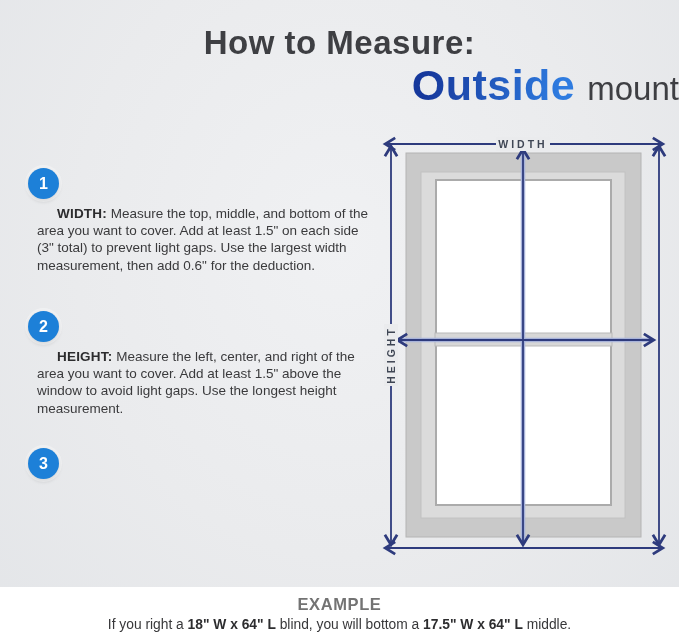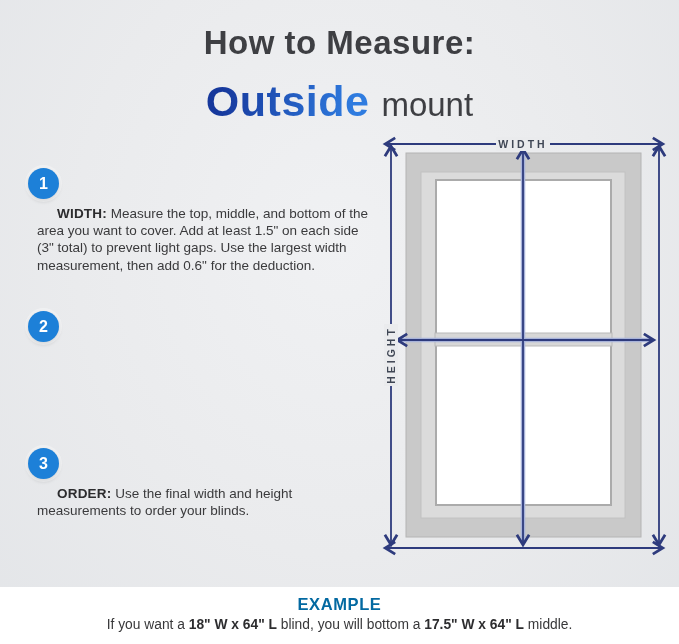--- a/index.html
+++ b/index.html
@@ -6,21 +6,21 @@
   body{
     width:679px;height:644px;position:relative;overflow:hidden;
     font-family:"Liberation Sans","DejaVu Sans",sans-serif;
     background:radial-gradient(ellipse at 50% 38%, #f0f1f3 0%, #eaebed 55%, #e3e5e8 100%);
   }
   .canvas{position:absolute;inset:0;}
 
   
   .title{position:absolute;top:24px;left:0;width:679px;text-align:center;}
   .t1{font-size:33px;font-weight:600;color:#3e3f43;letter-spacing:.5px;line-height:38px;}
-  .t2{line-height:46px;margin-top:16px;}
+  .t2{line-height:46px;margin-top:0;text-align:right;}
   .t2 .hl{
     font-size:43px;font-weight:800;letter-spacing:.5px;
     background:linear-gradient(100deg,#16389c 10%,#2f7ce0 90%);
     -webkit-background-clip:text;background-clip:text;color:transparent;
   }
   .t2 .sfx{font-size:33px;font-weight:500;color:#3e3f43;margin-left:12px;}
 
   
   .step{position:absolute;left:28px;width:345px;}
   .s1{top:168px;} .s2{top:311px;} .s3{top:448px;}
@@ -37,46 +37,46 @@
   .steptext b{color:#2c2c2e;font-weight:700;letter-spacing:.2px;margin-left:20px;}
 
   
   .diagram{position:absolute;left:375px;top:128px;width:300px;height:445px;}
 
   
   .example{
     position:absolute;left:0;bottom:0;width:679px;height:57px;
     background:#ffffff;text-align:center;padding-top:8px;box-sizing:border-box;
   }
-  .ex-head{font-size:16.5px;font-weight:700;color:#0369a1;letter-spacing:.6px;}
+  .ex-head{font-size:16.5px;font-weight:700;color:#737373;letter-spacing:.6px;}
   .ex-line{font-size:13.8px;color:#38383a;margin-top:3px;}
   .ex-line b{font-weight:700;color:#2d2d2f;}
 </style>
 </head>
 <body>
 
 <div class="canvas">
 
   <header class="title">
     <div class="t1">How to Measure:</div>
     <div class="t2"><span class="hl">Outside</span><span class="sfx">mount</span></div>
   </header>
 
   <div class="step s1">
     <div class="stepnum">1</div>
     <p class="steptext"><b>WIDTH:</b> <span>Measure the top, middle, and bottom of the area you want to cover. Add at least 1.5" on each side (3" total) to prevent light gaps. Use the largest width measurement, then add 0.6" for the deduction.</span></p>
   </div>
 
   <div class="step s2">
     <div class="stepnum">2</div>
+    <p class="steptext"><b>HEIGHT:</b> <span>Measure the left, center, and right of the area you want to cover. Add at least 1.5" above the window to avoid light gaps. Use the longest height measurement.</span></p>
   </div>
 
   <div class="step s3">
     <div class="stepnum">3</div>
-    <p class="steptext"><b>ORDER:</b> <span>Use the final width and height measurements to order your blinds.</span></p>
   </div>
 
   <svg class="diagram" viewBox="0 0 300 445" xmlns="http://www.w3.org/2000/svg">
     <defs>
       <marker id="ah" viewBox="0 0 10 10" refX="7.5" refY="5" markerWidth="8.5" markerHeight="8.5" orient="auto-start-reverse">
         <path d="M1.5,1 L8,5 L1.5,9" fill="none" stroke="#2e3b7d" stroke-width="1.8"></path>
       </marker>
     </defs>
 
     <g>
@@ -100,16 +100,16 @@
 
     <rect x="121" y="9" width="54" height="14" fill="#eaebed"></rect>
     <text x="148" y="20" text-anchor="middle" font-family="Liberation Sans, DejaVu Sans, sans-serif" font-size="10.5" font-weight="600" letter-spacing="3" fill="#3f4654">WIDTH</text>
 
     <rect x="9" y="196" width="14" height="62" fill="#eaebed"></rect>
     <text x="16" y="230.5" text-anchor="middle" transform="rotate(-90 16 227)" font-family="Liberation Sans, DejaVu Sans, sans-serif" font-size="10.5" font-weight="600" letter-spacing="3" fill="#3f4654">HEIGHT</text>
   </svg>
 
   <footer class="example">
     <div class="ex-head">EXAMPLE</div>
-    <div class="ex-line"><span>If you want a </span><b>18" W x 64" L</b><span> blind, you will bottom a </span><b>17.5" W x 64" L</b><span> middle.</span></div>
+    <div class="ex-line"><span>If you right a </span><b>18" W x 64" L</b><span> blind, you will bottom a </span><b>17.5" W x 64" L</b><span> middle.</span></div>
   </footer>
 
 </div>
 
 </body></html>

